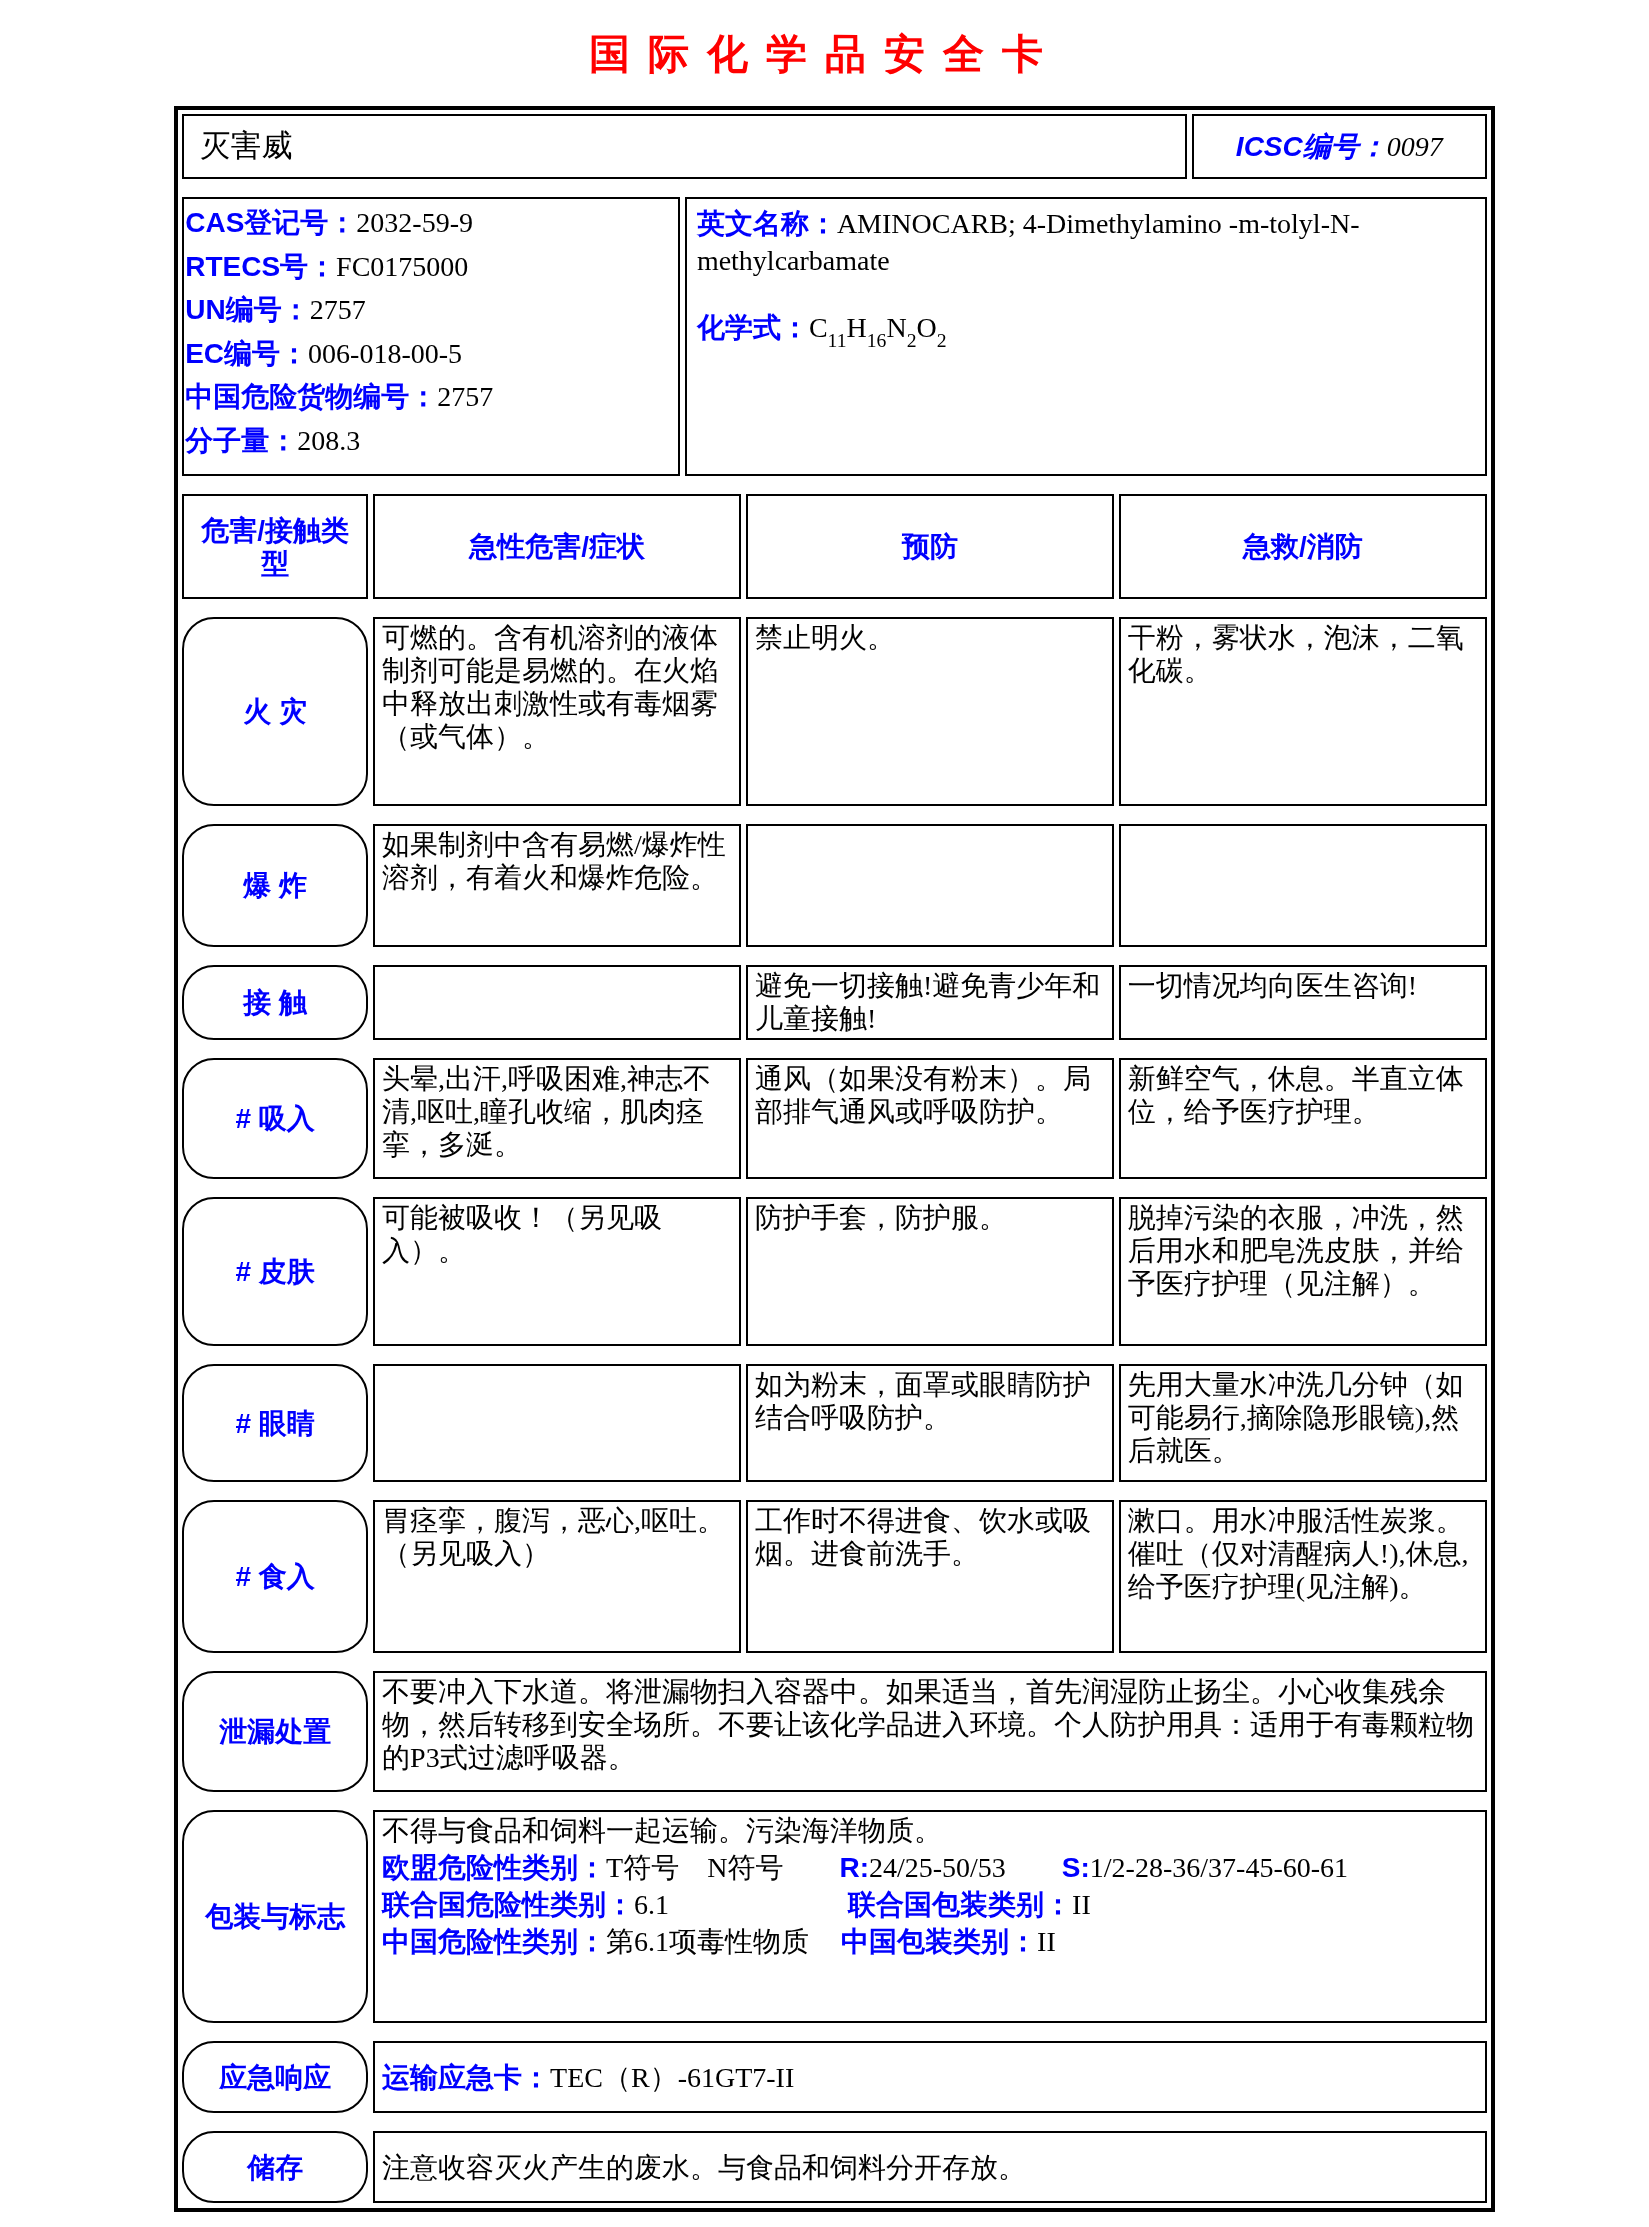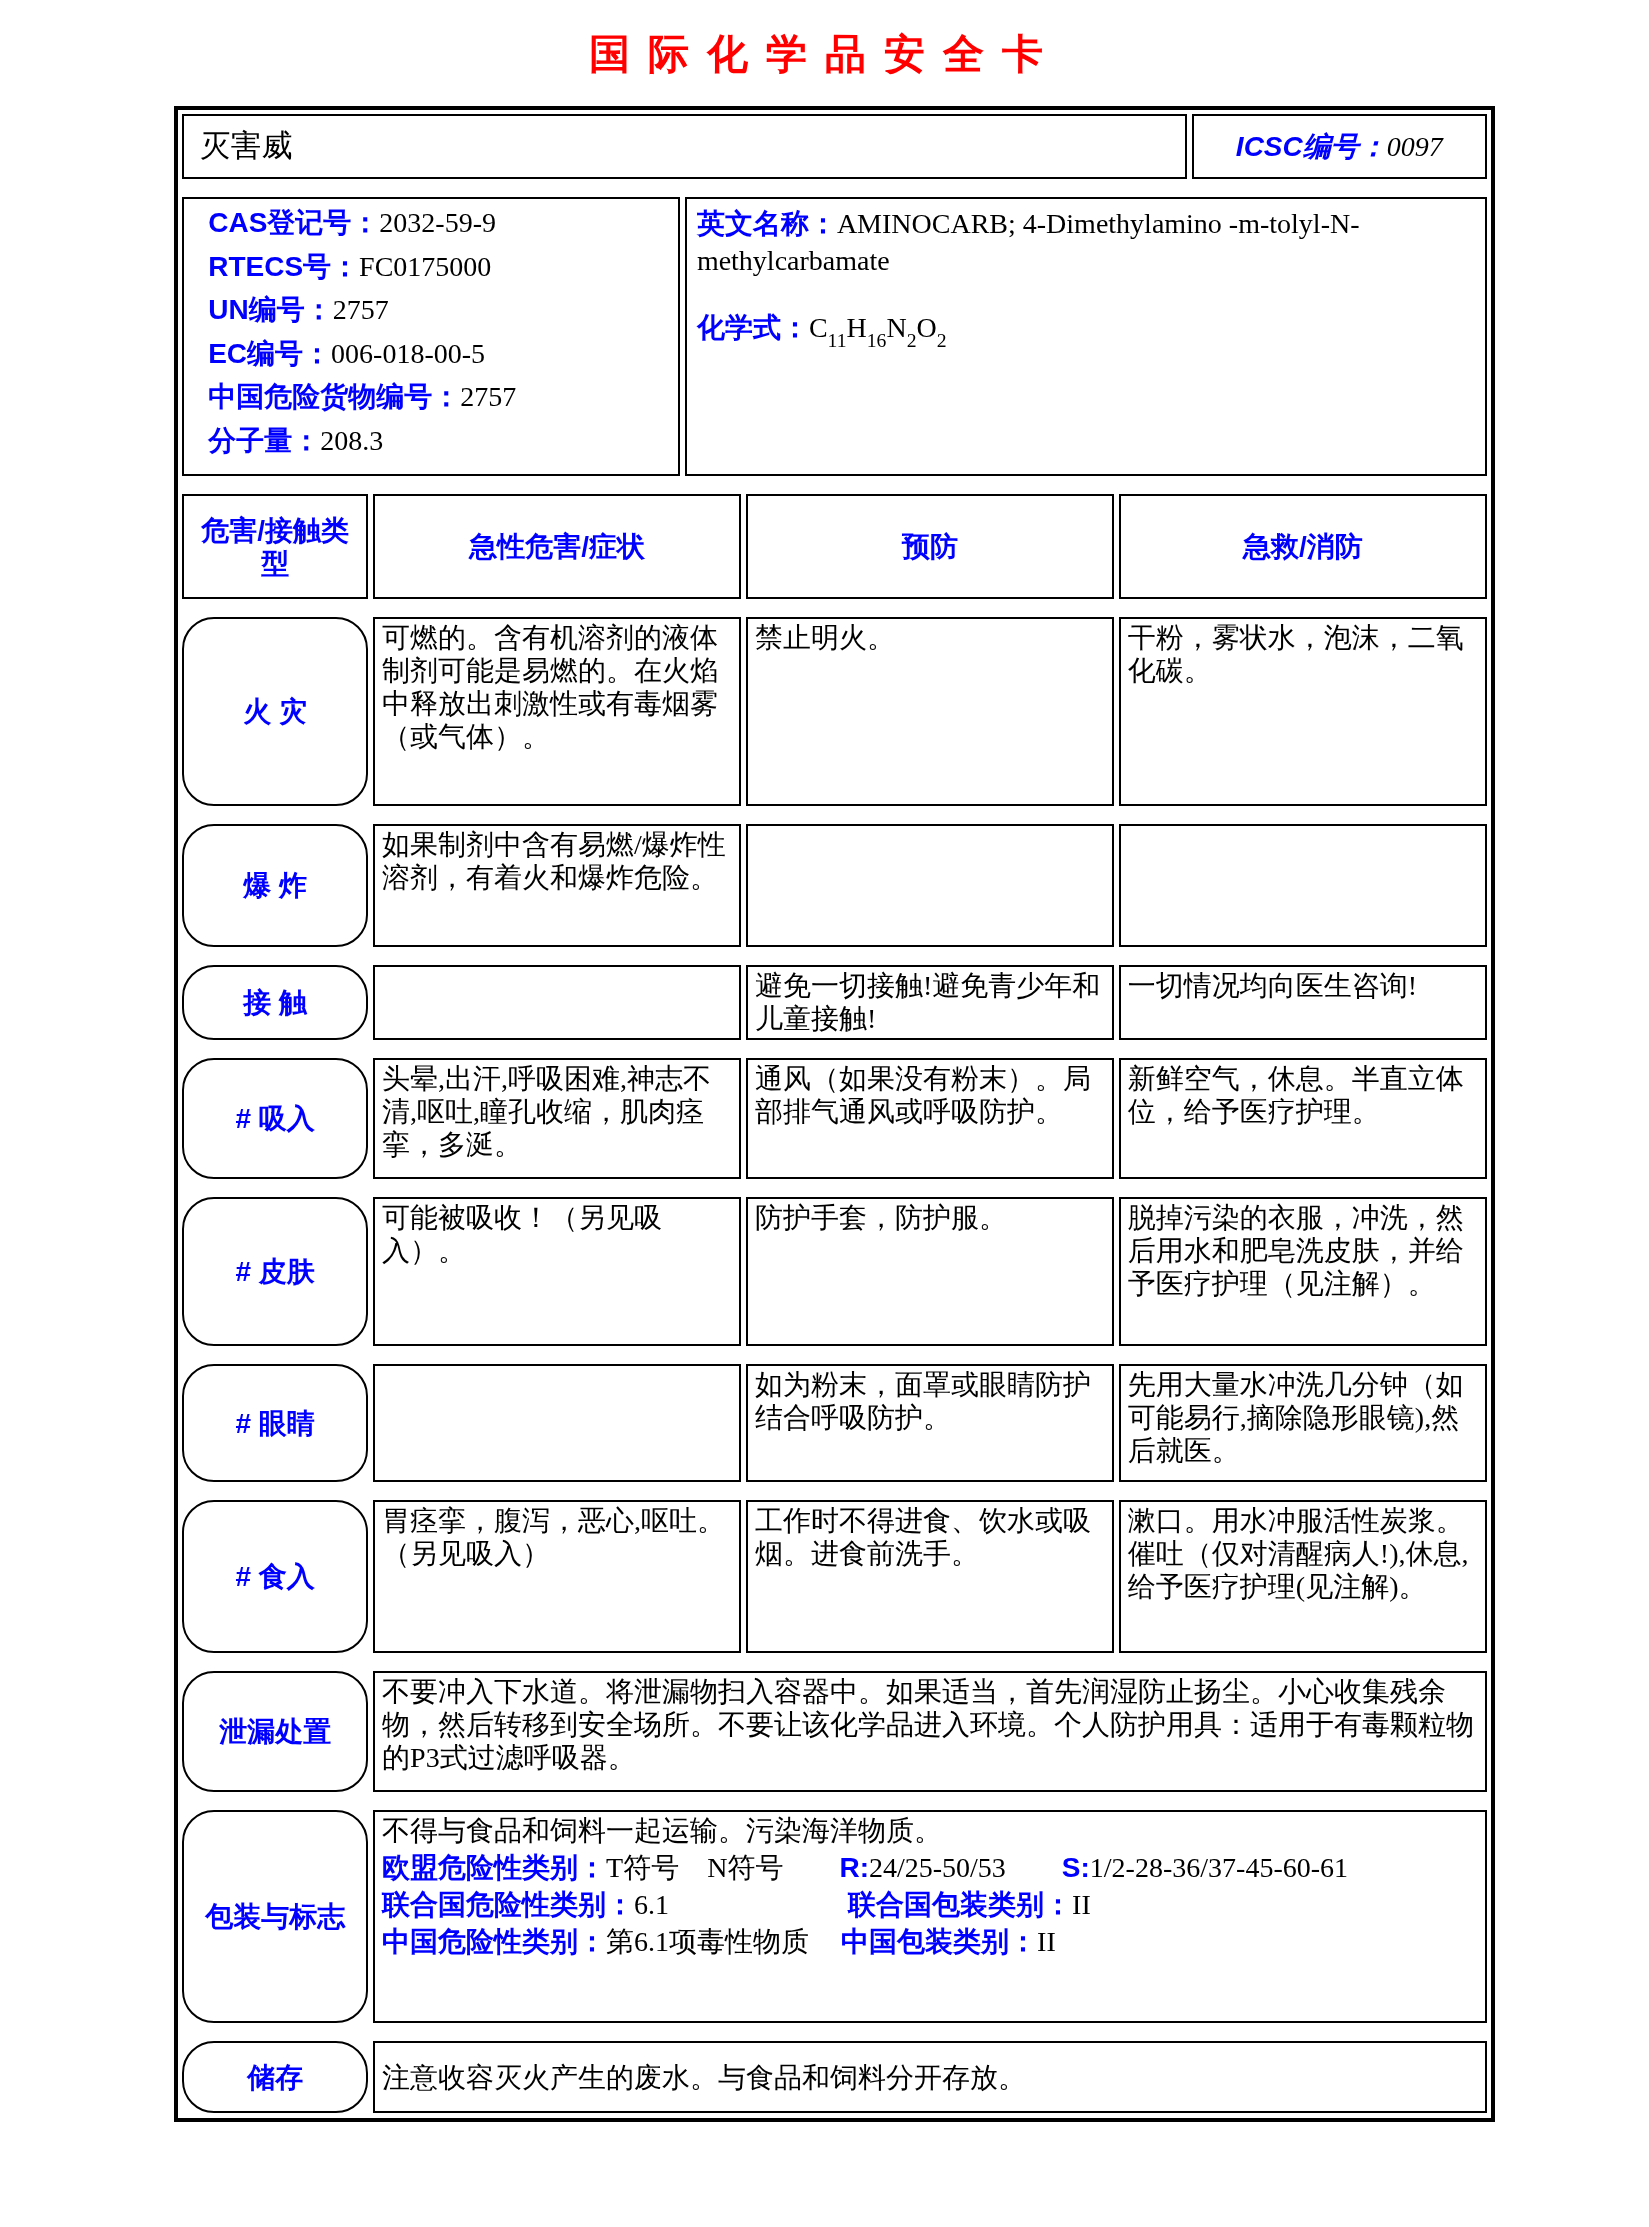--- a/index.html
+++ b/index.html
@@ -23,21 +23,21 @@
     font-size:28px;line-height:1.18;
   }
   .lbl{
     color:#0000fe;font-weight:bold;
     font-family:"Liberation Sans","DejaVu Sans",sans-serif;
   }
   
   .name-cell{flex:1 1 auto;display:flex;align-items:center;padding:0 15.4px;font-size:31px;}
   .icsc-cell{flex:0 0 295px;display:flex;align-items:center;justify-content:center;font-size:28px;font-style:italic;}
   
-  .ids-cell{flex:0 0 498px;padding:7px 24px;}
+  .ids-cell{flex:0 0 498px;padding:7px 1px;}
   .info-line{margin-bottom:10.5px;white-space:nowrap;}
   .names-cell{flex:1 1 auto;padding:7px 9.8px;line-height:1.3;}
   .name-block{margin-bottom:31px;}
   .formula-line sub{font-size:19.7px;vertical-align:-9.8px;}
   
   .label-col{flex:0 0 186px;}
   .flex-col{flex:1 1 0;}
   .head-cell{
     display:flex;align-items:center;justify-content:center;text-align:center;
     color:#0000fe;font-weight:bold;font-size:28px;padding:0 14px;
@@ -160,20 +160,26 @@
         </div>
         <div class="pack-line">
           <span class="lbl">联合国危险性类别：</span><span>6.1</span><span class="sp sp-wide"></span><span class="lbl">联合国包装类别：</span><span>II</span>
         </div>
         <div class="pack-line">
           <span class="lbl">中国危险性类别：</span><span>第6.1项毒性物质</span><span class="sp sp-small"></span><span class="lbl">中国包装类别：</span><span>II</span>
         </div>
       </div>
     </div>
 
+    <div class="row" style="min-height:72px;">
+      <div class="cell label-col label-cell">应急响应</div>
+      <div class="cell flex-col content-cell v-center">
+        <div><span class="lbl">运输应急卡：</span><span>TEC（R）-61GT7-II</span></div>
+      </div>
+    </div>
 
     <div class="row" style="min-height:72px;">
       <div class="cell label-col label-cell">储存</div>
       <div class="cell flex-col content-cell v-center">
         <div>注意收容灭火产生的废水。与食品和饲料分开存放。</div>
       </div>
     </div>
 
   </div>
 </div>

